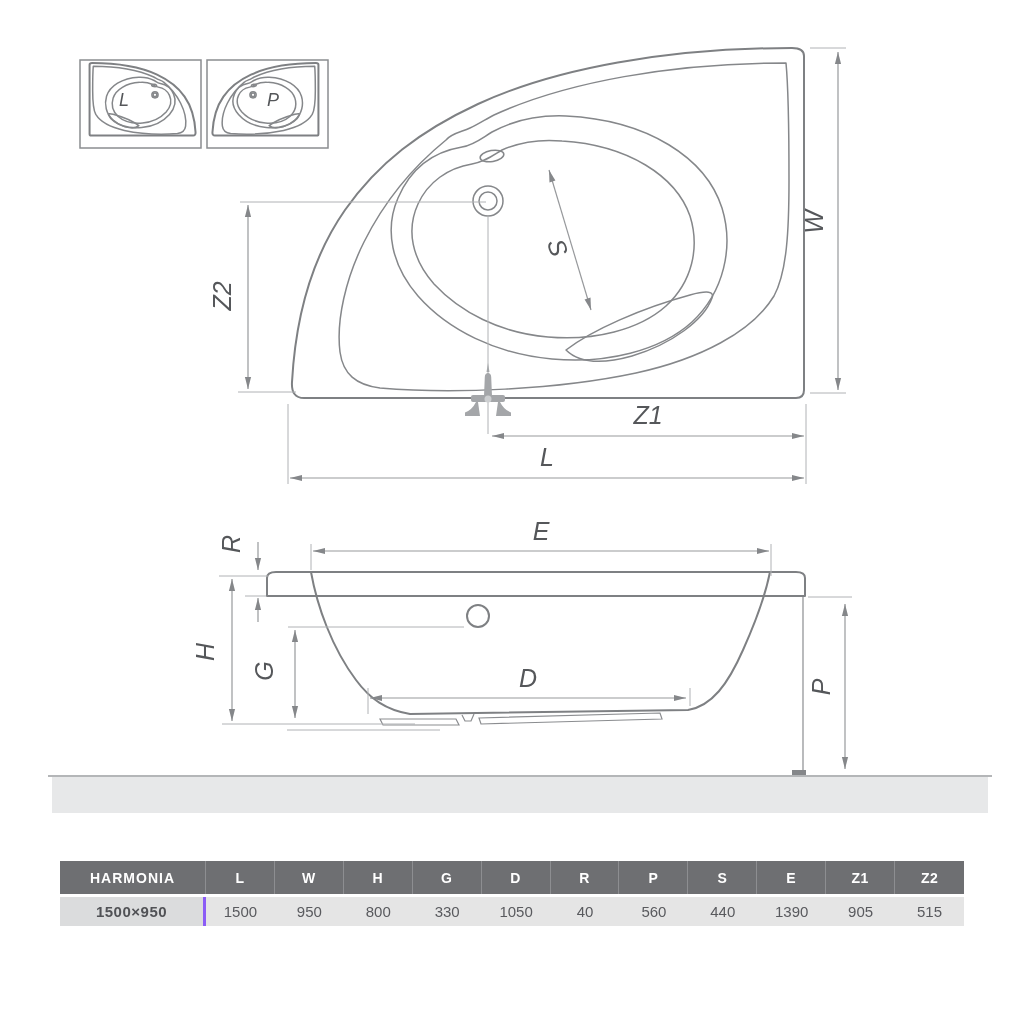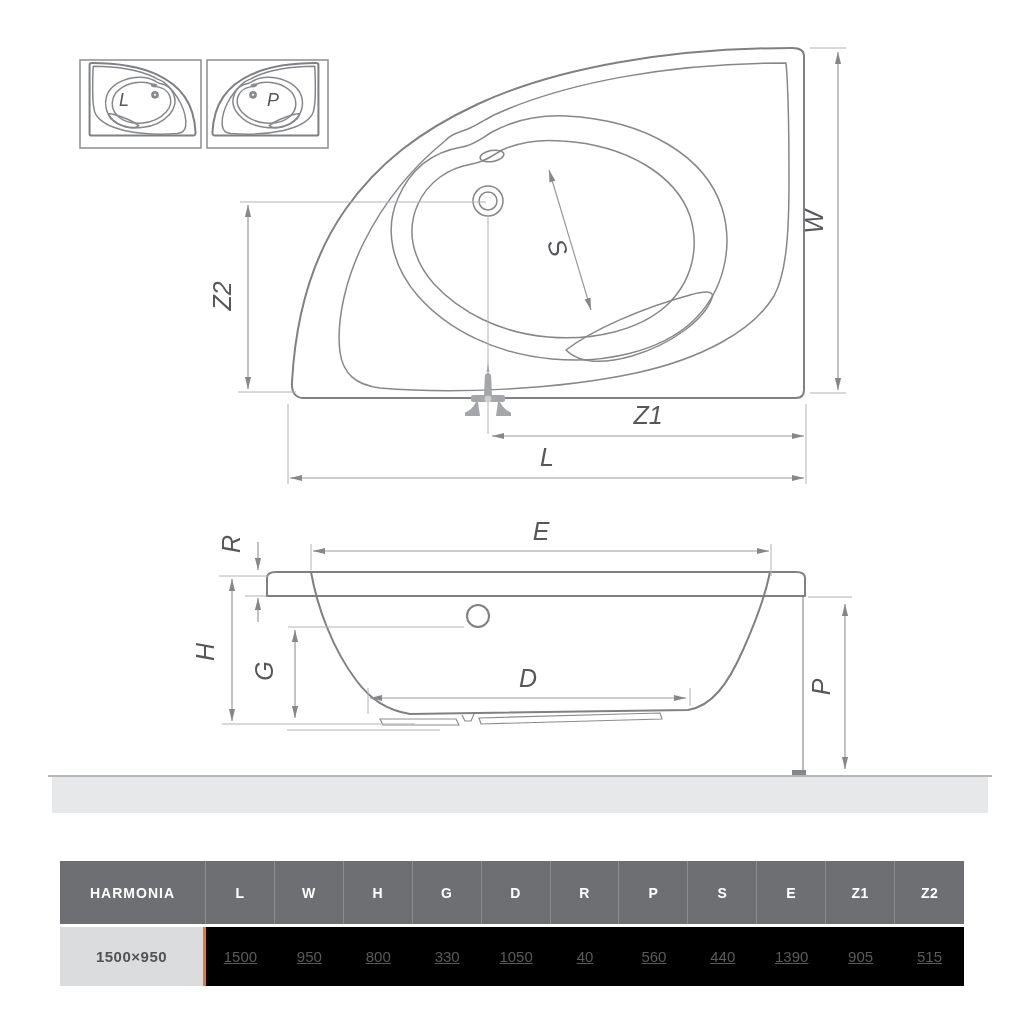--- a/index.html
+++ b/index.html
@@ -13,34 +13,34 @@
   .inner{fill:none;stroke:#85878a;stroke-width:1.5;stroke-linecap:round;stroke-linejoin:round;vector-effect:non-scaling-stroke;}
   .thin{fill:none;stroke:#8b8d90;stroke-width:1.2;vector-effect:non-scaling-stroke;}
   .dimline{fill:none;stroke:#97999c;stroke-width:1.2;}
   .extline{fill:none;stroke:#b0b2b5;stroke-width:1;}
   .dimtext{font-family:"Liberation Sans", sans-serif;font-style:italic;font-size:25px;fill:#55575a;}
   .thumbtext{font-family:"Liberation Sans", sans-serif;font-style:italic;font-size:18px;fill:#55575a;}
   
   .spec-table-wrap{width:904px;margin:30px auto 0 auto;}
   table.spec{border-collapse:separate;border-spacing:0 3px;width:904px;table-layout:fixed;}
   table.spec th, table.spec td{
-    text-align:center;vertical-align:middle;padding:15px;
+    text-align:center;vertical-align:middle;padding:0;
     font-family:"Liberation Sans", sans-serif;
   }
   table.spec th{
     background:#6e6f72;color:#ffffff;font-weight:bold;font-size:14px;height:33px;
     border-right:1px solid #8d8e91;letter-spacing:.4px;
   }
   table.spec th:last-child{border-right:none;}
   table.spec th.namecol{letter-spacing:1px;}
   table.spec td{font-size:15px;color:#595a5e;height:29px;}
-  table.spec td.rowlabel{font-weight:bold;color:#515256;border-right:3px solid #f97316;letter-spacing:.5px;}
+  table.spec td.rowlabel{font-weight:bold;color:#515256;border-right:3px solid #8b5cf6;letter-spacing:.5px;}
   table.spec col.namecol{width:146px;}
   tr.r0 td.rowlabel{background:#dbdcdd;}
-  tr.r0 td.val{background:#000000;text-decoration:underline;}
+  tr.r0 td.val{background:#e5e5e5;}
   tr.r1 td.rowlabel{background:#d3d4d6;}
   tr.r1 td.val{background:#e8e9ea;}
 </style>
 </head>
 <body>
 
 <svg id="drawing" width="1024" height="828" viewBox="0 0 1024 828">
   <defs>
     <marker id="arr" markerWidth="13" markerHeight="9" refX="12.5" refY="4.5" orient="auto-start-reverse" markerUnits="userSpaceOnUse">
       <path d="M 12.5 4.5 L 0.5 1.4 L 0.5 7.6 Z" fill="#85878a"></path>

